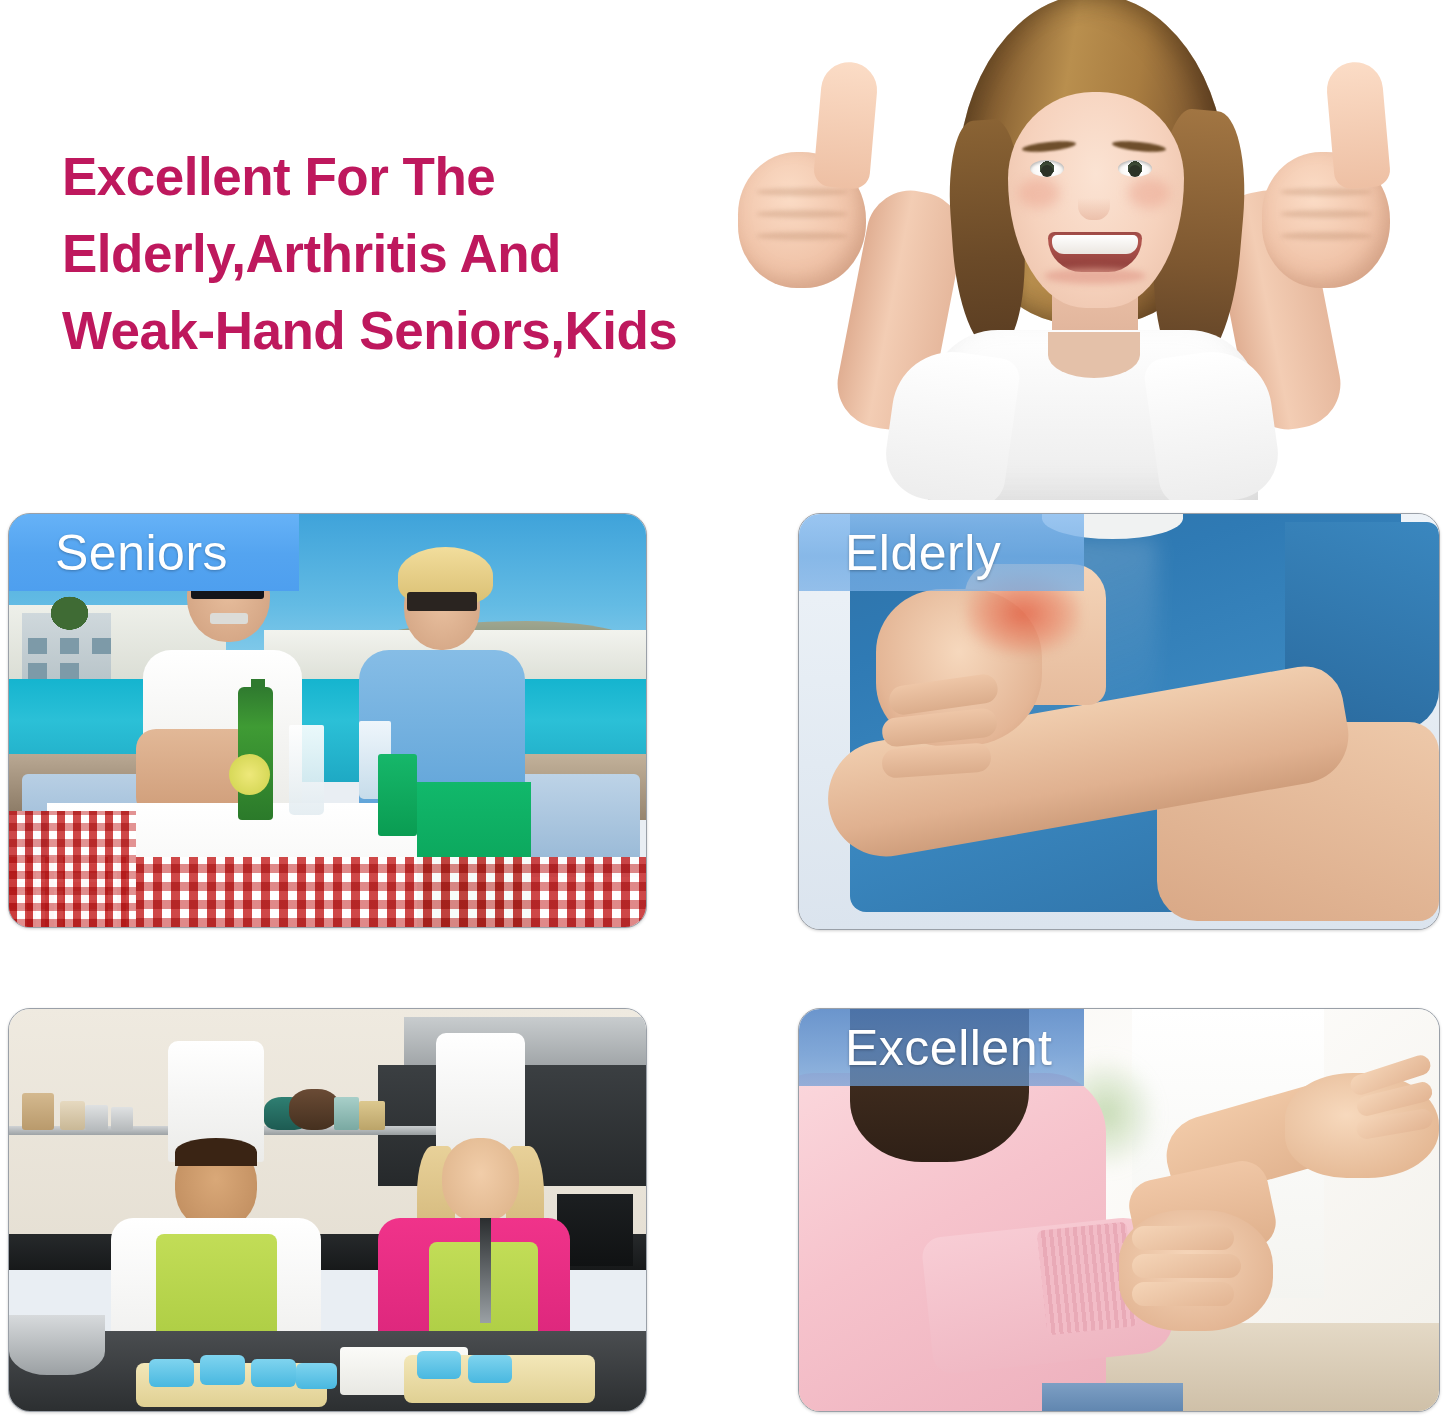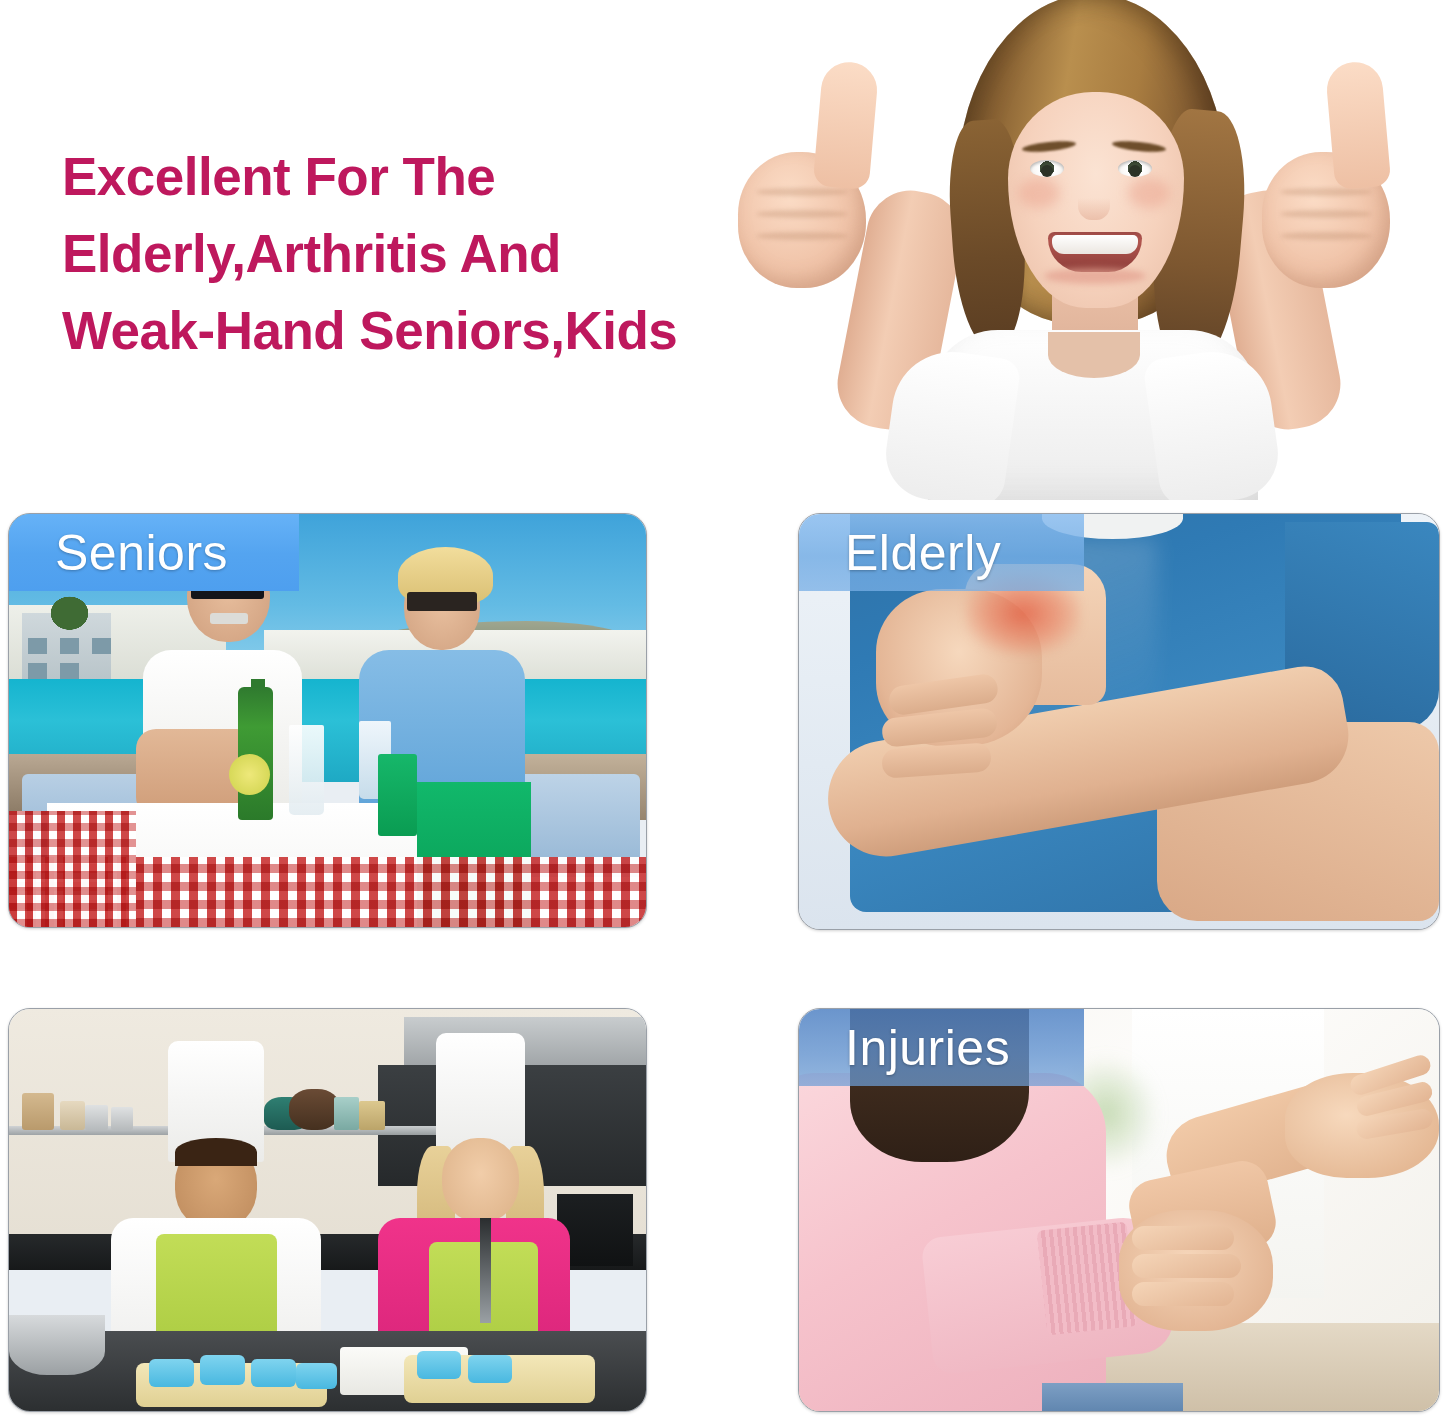--- a/index.html
+++ b/index.html
@@ -578,16 +578,16 @@
       <div class="ar-finger" style="left:86%; top:14%; width:13%; height:5%; transform:rotate(-18deg);"></div>
       <div class="ar-finger" style="left:87%; top:20%; width:12%; height:5%; transform:rotate(-14deg);"></div>
       <div class="ar-finger" style="left:87%; top:26%; width:12%; height:5%; transform:rotate(-10deg);"></div>
       <div class="ar-wrist"></div>
       <div class="ar-hand-l"></div>
       <div class="ar-finger" style="left:52%; top:54%; width:16%; height:6%;"></div>
       <div class="ar-finger" style="left:52%; top:61%; width:17%; height:6%;"></div>
       <div class="ar-finger" style="left:52%; top:68%; width:16%; height:6%;"></div>
       <div class="ar-jeans"></div>
     </div>
-    <div class="badge b-arthritis">Injuries</div>
+    <div class="badge b-arthritis">Excellent</div>
   </div>
 
 </div>
 
 </body></html>

